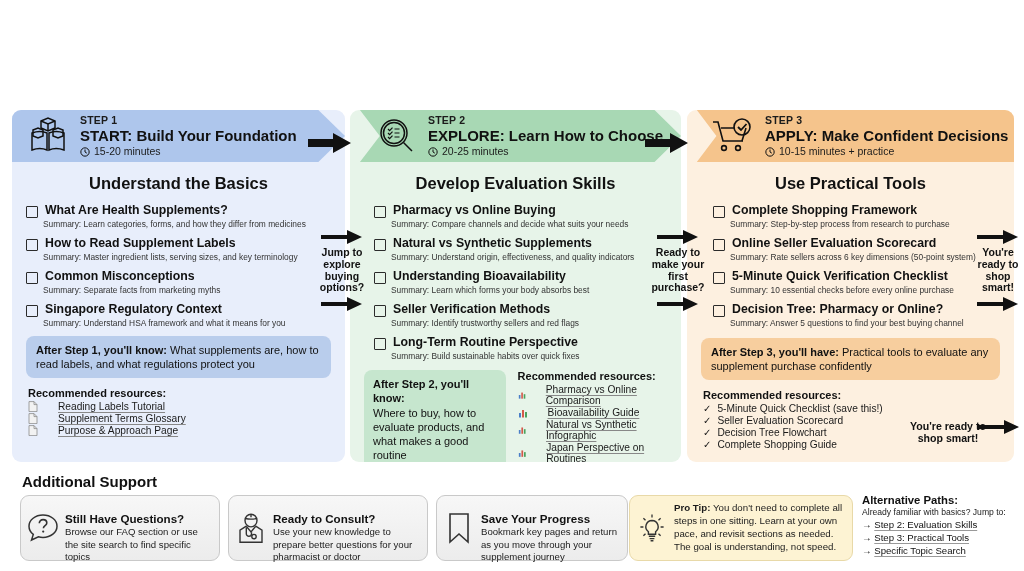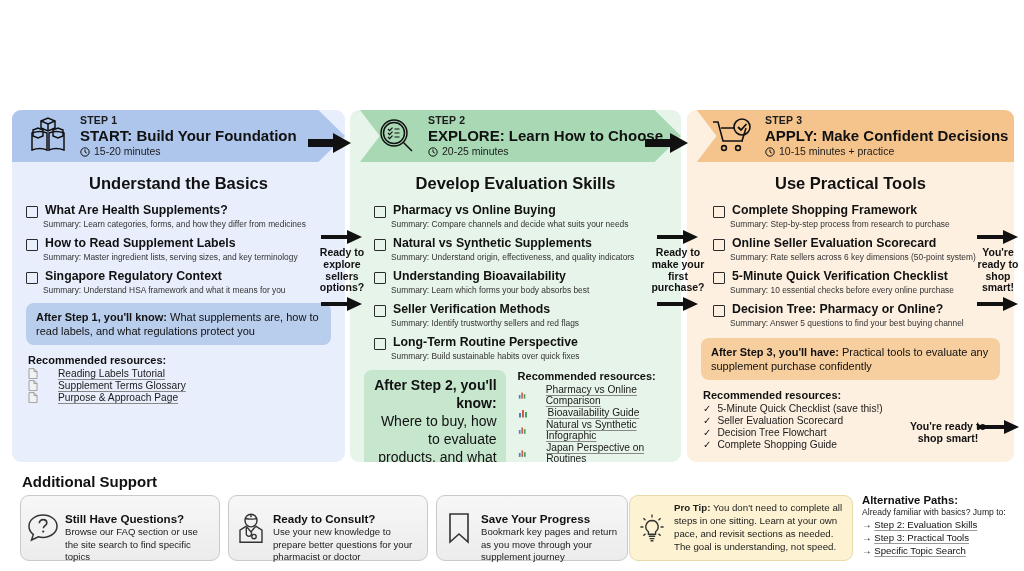--- a/index.html
+++ b/index.html
@@ -41,21 +41,21 @@
   .item{margin-bottom:7px;}
   .itemrow{display:flex;align-items:flex-start;gap:7px;}
   .cbx{width:10px;height:10px;min-width:10px;border:1.6px solid #2b2b2b;border-radius:1px;margin-top:3px;background:transparent;}
   .ititle{font-size:12.3px;font-weight:bold;color:#111;line-height:1.15;}
   .isum{font-size:8.4px;color:#333;margin-left:17px;margin-top:1px;line-height:1.2;}
 
   .after{border-radius:8px;padding:7px 10px;font-size:11px;line-height:1.28;color:#111;}
   .after b{font-weight:bold;}
   .after1{background:#b9cdec;margin:8px 14px 0 14px;}
   .after3{background:#f7ce9e;margin:8px 14px 0 14px;}
-  .after2{background:#c6e6ce;width:148px;padding:7px 9px;font-size:14px;text-align:right;}
+  .after2{background:#c6e6ce;width:148px;padding:7px 9px;font-size:11px;}
 
   .reshead{font-size:11px;font-weight:bold;color:#111;}
   .reslist{margin-top:2px;}
   .resrow{display:flex;align-items:center;gap:20px;font-size:10.2px;color:#1a1a1a;margin-top:1px;}
   .resrow .lbl{text-decoration:underline;text-decoration-color:#888;text-underline-offset:2px;}
   .res1{margin:9px 0 0 16px;}
   .res3{margin:9px 0 0 16px;}
   .res3 .resrow{gap:6px;}
 
   .twocol{display:flex;gap:12px;padding:0 14px;margin-top:9px;align-items:flex-start;}
@@ -131,20 +131,27 @@
         <div class="item">
           <div class="itemrow">
               <span class="cbx"></span>
             <span class="ititle">How to Read Supplement Labels</span>
             </div>
           <div class="isum">Summary: Master ingredient lists, serving sizes, and key terminology</div>
         </div>
         <div class="item">
           <div class="itemrow">
               <span class="cbx"></span>
+            <span class="ititle">Common Misconceptions</span>
+            </div>
+          <div class="isum">Summary: Separate facts from marketing myths</div>
+        </div>
+        <div class="item">
+          <div class="itemrow">
+              <span class="cbx"></span>
             <span class="ititle">Singapore Regulatory Context</span>
             </div>
           <div class="isum">Summary: Understand HSA framework and what it means for you</div>
         </div>
       </div>
 
       <div class="after after1">
         <b>After Step 1, you'll know:</b>
         <span>What supplements are, how to read labels, and what regulations protect you</span>
       </div>
@@ -372,21 +379,21 @@
         </div>
       </div>
 
       <div class="ready3">You're ready to shop smart!</div>
     </div>
 
     <div class="conn" style="left:316px;top:120px;width:52px;">
       <svg class="arrow" width="42" height="14" viewBox="0 0 42 14">
         <path d="M0 5h26V0l15 7-15 7V9H0z" fill="#111"></path>
       </svg>
-      <div class="conntxt" style="margin-top:3px">Ready to explore sellers options?</div>
+      <div class="conntxt" style="margin-top:3px">Jump to explore buying options?</div>
       <svg class="arrow" width="42" height="14" viewBox="0 0 42 14" style="margin-top:3px">
         <path d="M0 5h26V0l15 7-15 7V9H0z" fill="#111"></path>
       </svg>
     </div>
 
     <div class="conn" style="left:650px;top:120px;width:56px;">
       <svg class="arrow" width="42" height="14" viewBox="0 0 42 14">
         <path d="M0 5h26V0l15 7-15 7V9H0z" fill="#111"></path>
       </svg>
       <div class="conntxt" style="margin-top:3px">Ready to make your first purchase?</div>

